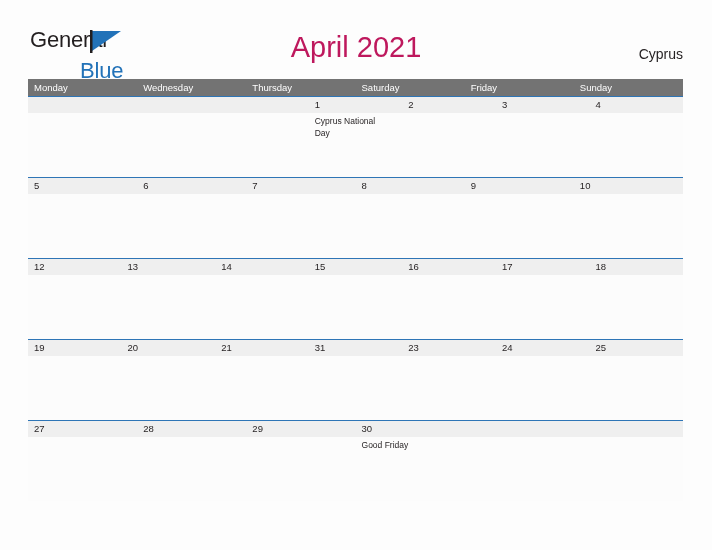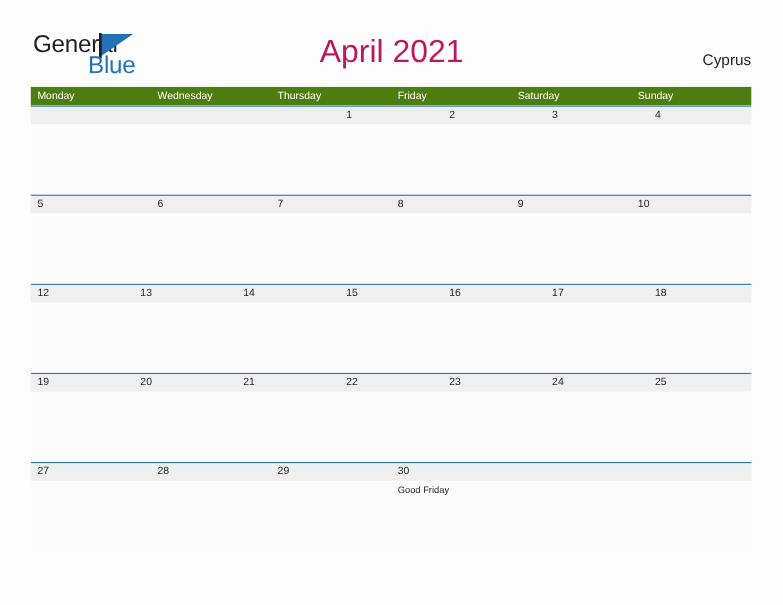--- a/index.html
+++ b/index.html
@@ -39,21 +39,21 @@
     top: 0;
     font-size: 22px;
     line-height: 22px;
     letter-spacing: -0.2px;
     color: #231f20;
     white-space: nowrap;
   }
   .logo-blue {
     position: absolute;
     left: 50px;
-    top: 19px;
+    top: 31px;
     font-size: 22px;
     line-height: 22px;
     letter-spacing: -0.2px;
     color: #2272b8;
     white-space: nowrap;
   }
   .logo-flag {
     position: absolute;
     left: 60px;
     top: 1px;
@@ -90,21 +90,21 @@
     position: absolute;
     left: 28px;
     top: 79px;
     width: 655px;
   }
 
   .weekday-row {
     display: flex;
     width: 655px;
     height: 17px;
-    background: #4d7c0f;
+    background: #737373;
   }
   .weekday-cell {
     flex: 1 1 0;
     font-size: 9.5px;
     line-height: 17px;
     color: #ffffff;
     padding-left: 6px;
     box-sizing: border-box;
     white-space: nowrap;
     overflow: hidden;
@@ -180,42 +180,43 @@
   <div class="month-title">April 2021</div>
 
   <div class="country">Cyprus</div>
 </div>
 
 <div class="calendar">
   <div class="weekday-row">
     <div class="weekday-cell">Monday</div>
     <div class="weekday-cell">Wednesday</div>
     <div class="weekday-cell">Thursday</div>
+    <div class="weekday-cell">Saturday</div>
     <div class="weekday-cell">Friday</div>
-    <div class="weekday-cell">Saturday</div>
     <div class="weekday-cell">Sunday</div>
   </div>
 
   <div class="week-row">
     <div class="week-band"></div>
     <div class="day-cells">
       <div class="day-cell empty">
         <div class="day-number"></div>
         <div class="day-event"></div>
       </div>
       <div class="day-cell empty">
         <div class="day-number"></div>
         <div class="day-event"></div>
       </div>
       <div class="day-cell empty">
         <div class="day-number"></div>
         <div class="day-event"></div>
       </div>
       <div class="day-cell">
         <div class="day-number">1</div>
+        <div class="day-event">Cyprus National Day</div>
       </div>
       <div class="day-cell">
         <div class="day-number">2</div>
         <div class="day-event"></div>
       </div>
       <div class="day-cell">
         <div class="day-number">3</div>
         <div class="day-event"></div>
       </div>
       <div class="day-cell">
@@ -298,21 +299,21 @@
       </div>
       <div class="day-cell">
         <div class="day-number">20</div>
         <div class="day-event"></div>
       </div>
       <div class="day-cell">
         <div class="day-number">21</div>
         <div class="day-event"></div>
       </div>
       <div class="day-cell">
-        <div class="day-number">22</div>
+        <div class="day-number">31</div>
         <div class="day-event"></div>
       </div>
       <div class="day-cell">
         <div class="day-number">23</div>
         <div class="day-event"></div>
       </div>
       <div class="day-cell">
         <div class="day-number">24</div>
         <div class="day-event"></div>
       </div>

